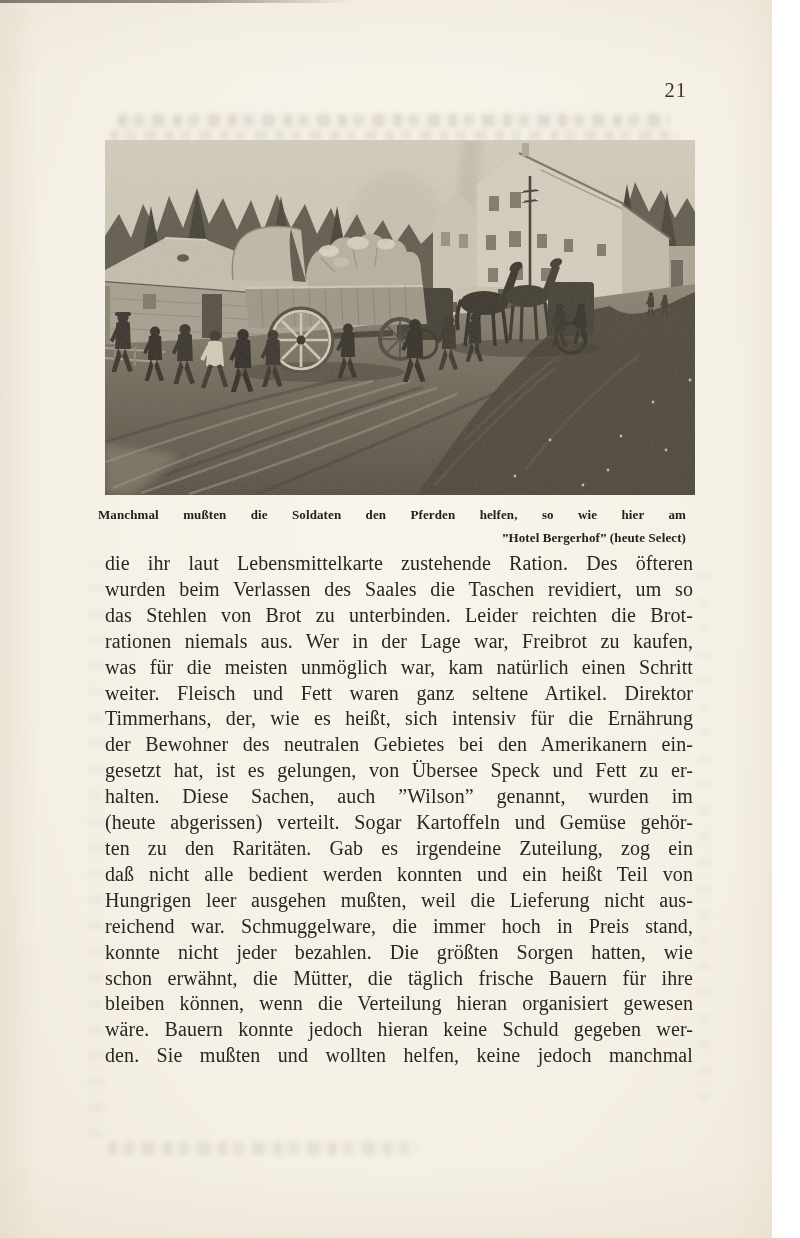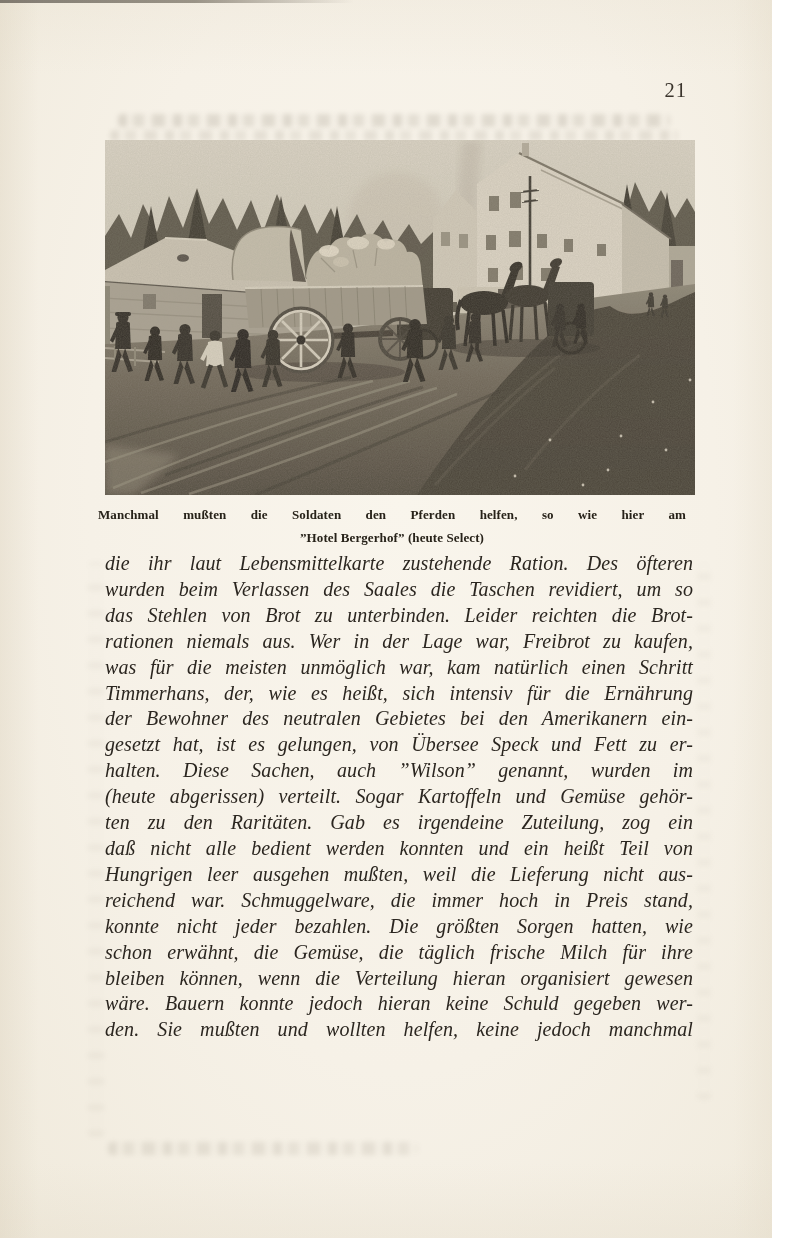--- a/index.html
+++ b/index.html
@@ -13,24 +13,24 @@
   }
   .scan-edge-top{position:absolute;left:0;top:0;width:354px;height:3px;opacity:.65;
     background:linear-gradient(90deg,#47413a,#6b6457 55%,rgba(107,100,87,0));}
   .page-number{position:absolute;top:79px;left:0;width:687px;text-align:right;
     font-size:20.5px;letter-spacing:1px;color:#3a342c;}
   .photo-wrap{position:absolute;left:105px;top:140px;width:590px;height:355px;}
   .photo-wrap svg{display:block;width:100%;height:100%;filter:blur(.3px) sepia(.06);}
   .caption{position:absolute;left:98px;top:503px;width:588px;font-weight:bold;
     font-size:13px;line-height:23px;color:#272219;letter-spacing:.1px;}
   .caption-line1{text-align:justify;text-align-last:justify;}
-  .caption-line2{text-align:center;}
+  .caption-line2{text-align:right;}
   .body-text{position:absolute;left:105px;top:551px;width:588px;
     font-size:20px;line-height:25.9px;letter-spacing:.1px;color:#2b2620;}
-  .body-line{text-align:justify;text-align-last:justify;font-style:italic;}
+  .body-line{text-align:justify;text-align-last:justify;}
   .bleed{position:absolute;filter:blur(2.5px);pointer-events:none;border-radius:4px;}
   .bleed-row{background:repeating-linear-gradient(90deg,
       rgba(139,130,114,.55) 0 9px, rgba(139,130,114,.06) 9px 15px,
       rgba(139,130,114,.42) 15px 26px, rgba(139,130,114,.05) 26px 34px,
       rgba(139,130,114,.5) 34px 47px, rgba(139,130,114,.06) 47px 55px);}
   .bleed-col{background:repeating-linear-gradient(0deg,
       rgba(139,130,114,.4) 0 7px, rgba(139,130,114,.04) 7px 26px);}
   #bleed-top1{left:118px;top:114px;width:552px;height:13px;opacity:.42;}
   #bleed-top2{left:110px;top:130px;width:568px;height:11px;opacity:.32;}
   #bleed-bottom{left:108px;top:1142px;width:310px;height:13px;opacity:.3;}
@@ -256,29 +256,30 @@
     <div class="caption-line2">”Hotel Bergerhof” (heute Select)</div>
   </div>
 
   <div class="body-text">
 
   <div class="body-line">die ihr laut Lebensmittelkarte zustehende Ration. Des öfteren</div>
       <div class="body-line">wurden beim Verlassen des Saales die Taschen revidiert, um so</div>
       <div class="body-line">das Stehlen von Brot zu unterbinden. Leider reichten die Brot-</div>
       <div class="body-line">rationen niemals aus. Wer in der Lage war, Freibrot zu kaufen,</div>
       <div class="body-line">was für die meisten unmöglich war, kam natürlich einen Schritt</div>
+      <div class="body-line">weiter. Fleisch und Fett waren ganz seltene Artikel. Direktor</div>
       <div class="body-line">Timmerhans, der, wie es heißt, sich intensiv für die Ernährung</div>
       <div class="body-line">der Bewohner des neutralen Gebietes bei den Amerikanern ein-</div>
       <div class="body-line">gesetzt hat, ist es gelungen, von Übersee Speck und Fett zu er-</div>
       <div class="body-line">halten. Diese Sachen, auch ”Wilson” genannt, wurden im</div>
       <div class="body-line">(heute abgerissen) verteilt. Sogar Kartoffeln und Gemüse gehör-</div>
       <div class="body-line">ten zu den Raritäten. Gab es irgendeine Zuteilung, zog ein</div>
       <div class="body-line">daß nicht alle bedient werden konnten und ein heißt Teil von</div>
       <div class="body-line">Hungrigen leer ausgehen mußten, weil die Lieferung nicht aus-</div>
       <div class="body-line">reichend war. Schmuggelware, die immer hoch in Preis stand,</div>
       <div class="body-line">konnte nicht jeder bezahlen. Die größten Sorgen hatten, wie</div>
-      <div class="body-line">schon erwähnt, die Gemüse, die täglich frische Milch für ihre</div>
+      <div class="body-line">schon erwähnt, die Mütter, die täglich frische Bauern für ihre</div>
       <div class="body-line">bleiben können, wenn die Verteilung hieran organisiert gewesen</div>
       <div class="body-line">wäre. Bauern konnte jedoch hieran keine Schuld gegeben wer-</div>
       <div class="body-line">den. Sie mußten und wollten helfen, keine jedoch manchmal</div>
     </div>
 
 </div>
 
 </body></html>

